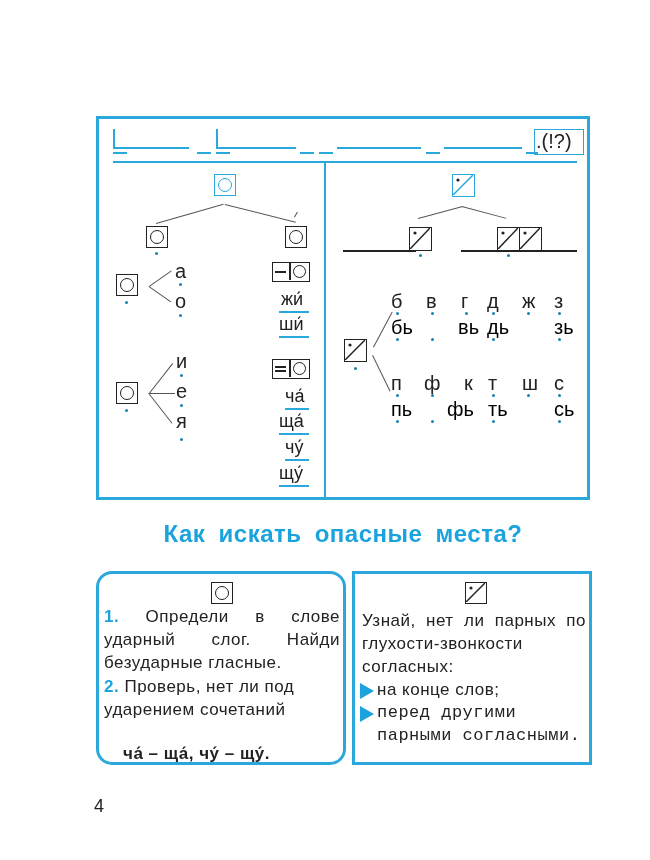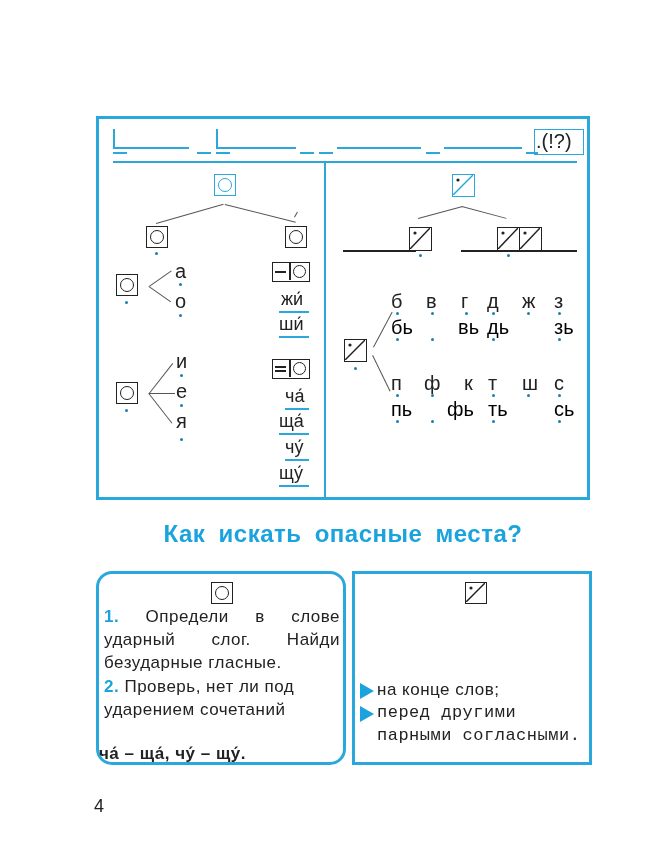--- a/index.html
+++ b/index.html
@@ -220,30 +220,31 @@
         <div class="circ"></div>
       </div>
   <div class="abs card-text" style="left:5px;top:31px;width:236px;text-align:justify;">
     <span class="num">1.</span>
     <span>Определи в слове ударный слог. Найди безударные гласные.</span>
   </div>
   <div class="abs card-text" style="left:5px;top:101px;width:236px;">
     <span class="num">2.</span>
     <span>Проверь, нет ли под ударением сочетаний</span>
   </div>
-  <div class="abs card-text" style="left:0;top:168px;width:195px;text-align:left;font-weight:bold;">ча́ – ща́, чу́ – щу́.</div>
+  <div class="abs card-text" style="left:0;top:168px;width:195px;text-align:center;font-weight:bold;">ча́ – ща́, чу́ – щу́.</div>
 </div>
 
 <div class="abs card" style="left:352px;width:240px;">
   <div class="diag" style="left:110px;top:8px;width:22px;height:22px;">
     <svg width="19" height="19">
           <line x1="0" y1="19" x2="19" y2="0" stroke="#222" stroke-width="1.5"></line>
           <circle cx="5" cy="5" r="1.6" fill="#222"></circle>
         </svg>
   </div>
+  <div class="abs card-text" style="left:7px;top:35px;width:224px;text-align:justify;">Узнай, нет ли парных по глухости-звонкости согласных:</div>
   <div class="abs card-text" style="left:5px;top:104px;width:228px;">
     <span class="tri"></span><span>на конце слов;</span>
   </div>
   <div class="abs card-text" style="left:5px;top:127px;width:228px;">
     <span class="tri"></span><span style="display:inline-block;width:205px;vertical-align:top;font-family:Liberation Mono, monospace;">перед другими парными согласными.</span>
   </div>
 </div>
 
 <div class="abs page-num">4</div>
 

